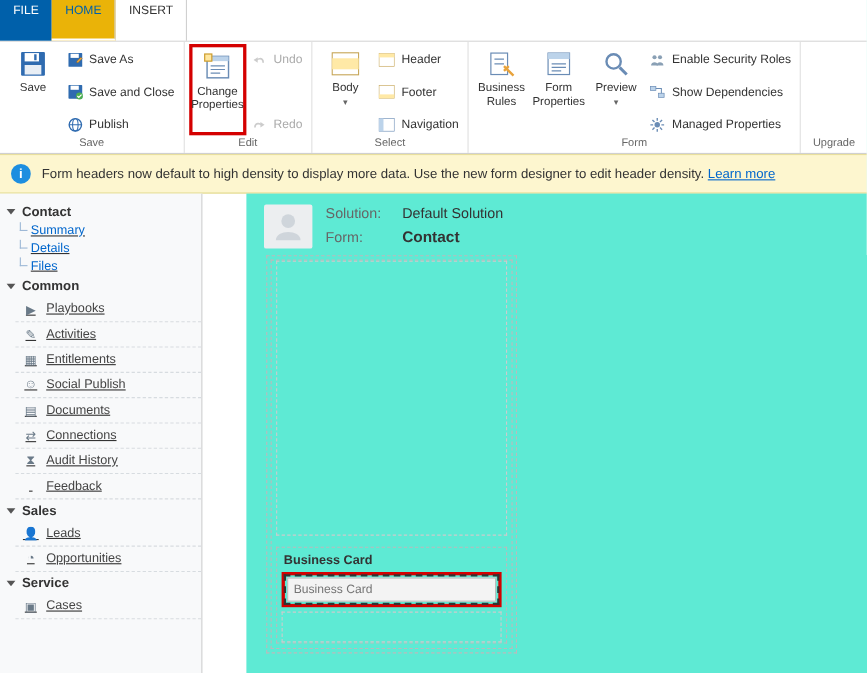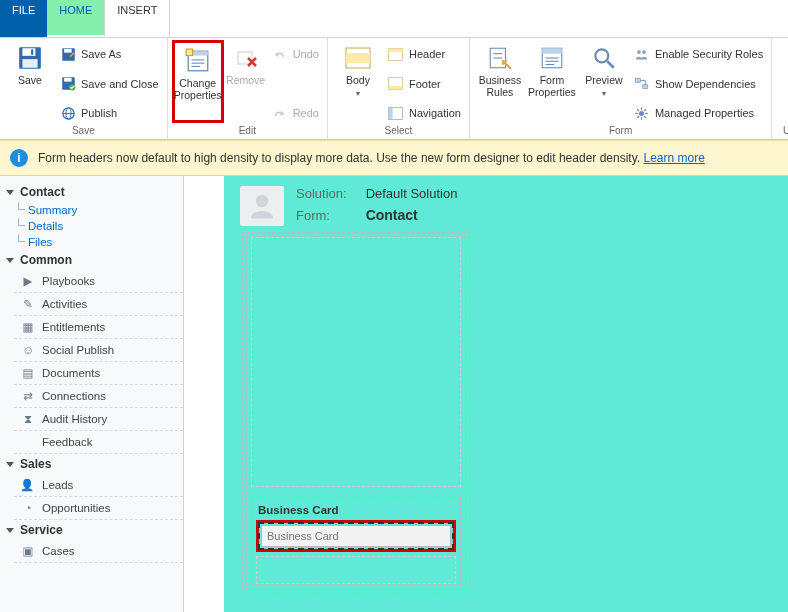--- a/index.html
+++ b/index.html
@@ -25,21 +25,21 @@
     font-size: 11px;
     cursor: pointer;
     border-right: 1px solid #d0d0d0;
   }
   .tab.file {
     background: #0060aa;
     color: #fff;
     border-right: none;
   }
   .tab.active {
-    background: #86efac;
+    background: #eab308;
     color: #0060aa;
     border-bottom: 2px solid #fff;
   }
   
   .ribbon {
     display: flex;
     height: 102px;
     border-bottom: 1px solid #d0d0d0;
     background: #fff;
   }
@@ -157,20 +157,21 @@
     content: "";
     display: inline-block;
     width: 0; height: 0;
     border-left: 4px solid transparent;
     border-right: 4px solid transparent;
     border-top: 5px solid #555;
     margin-right: 2px;
   }
   .side-items {
     padding-left: 14px;
+    text-decoration: underline;
   }
   .side-item {
     display: flex;
     align-items: center;
     gap: 6px;
     padding: 3px 6px;
     font-size: 11.5px;
     color: #444;
     border-bottom: 1px dashed #d7dce0;
     cursor: pointer;
@@ -337,29 +338,20 @@
               <rect x="3" y="3" width="18" height="4" fill="#bcd3ea"></rect>
               <line x1="6" y1="11" x2="18" y2="11" stroke="#6a8cb5"></line>
               <line x1="6" y1="14" x2="18" y2="14" stroke="#6a8cb5"></line>
               <line x1="6" y1="17" x2="14" y2="17" stroke="#6a8cb5"></line>
               <rect x="1" y="1" width="6" height="6" fill="#ffe7a0" stroke="#cc9c2c"></rect>
             </svg>
         </span>
         <span style="white-space:pre-line">Change
 Properties</span>
       </div>
-      <div class="big-btn disabled" style="width:44px">
-        <span class="ico">
-          <svg width="24" height="24" viewBox="0 0 24 24">
-              <rect x="4" y="6" width="14" height="12" fill="#fff" stroke="#ccc"></rect>
-              <path d="M14 12 L22 20 M22 12 L14 20" stroke="#d33" stroke-width="2.5"></path>
-            </svg>
-        </span>
-        <span>Remove</span>
-      </div>
       <div class="small-col">
         <div class="small-btn disabled">
           <span class="ico">
             <svg width="15" height="15" viewBox="0 0 24 24">
                 <path d="M10 8 L4 12 L10 16 Z" fill="#ccc"></path>
                 <path d="M8 12 C 8 12 18 6 18 16" fill="none" stroke="#ccc" stroke-width="2.5"></path>
               </svg>
           </span>
           <span>Undo</span>
         </div>

